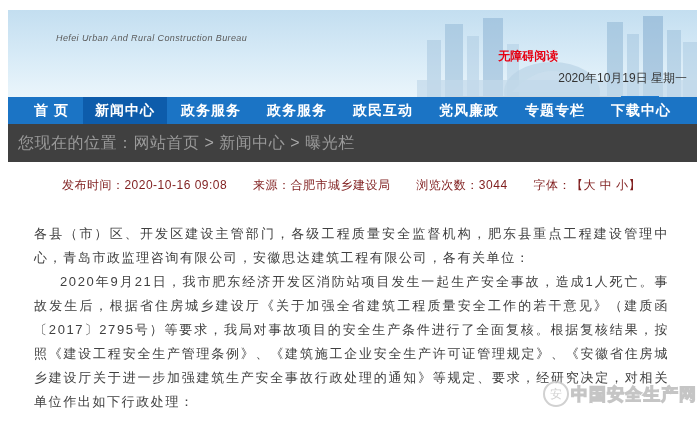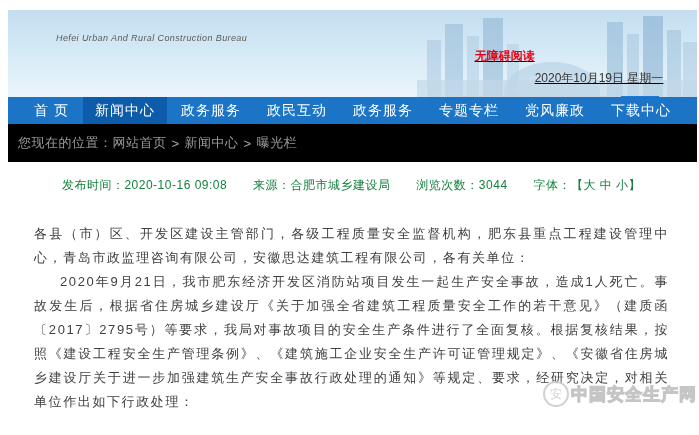--- a/index.html
+++ b/index.html
@@ -13,62 +13,62 @@
     position:relative; margin:0 2px 0 8px; height:87px;
     background:linear-gradient(180deg,#c3def0 0%,#d8ebf7 55%,#eaf5fb 100%);
     overflow:hidden;
   }
   .cityscape { position:absolute; right:0; bottom:0; width:420px; height:87px; }
   .logo-block { position:absolute; left:48px; top:20px; }
   .logo-cn { font-size:27px; font-weight:bold; color:#c8000a; letter-spacing:3px;
              text-shadow:1px 1px 0 rgba(255,255,255,.6); }
   .logo-en { margin-top:3px; font-size:9px; color:#5a5a5a; letter-spacing:.4px;font-style:italic; }
   .header-right { position:absolute; right:10px; top:16px; width:236px; }
-  .header-row1 { display:flex; justify-content:center; align-items:center;text-decoration:underline; }
+  .header-row1 { display:flex; justify-content:flex-end; align-items:center; }
   .accessible-link { font-size:12px; font-weight:bold; color:#e60012; text-decoration:none; cursor:pointer; }
   .header-date { font-size:12px; color:#333;margin-top:44px; }
   .search-row { margin-top:9px; display:flex; }
   .search-input {
     width:170px; height:26px; border:1px solid #c9d6e0; border-right:none; background:#fff;
     font-size:15px; color:#333; padding:0 8px; outline:none;
   }
   .search-input::placeholder { color:#aab4bc; }
   .search-btn {
     width:38px; height:26px; background:#1c7ad0; border:none; cursor:pointer;
     display:flex; align-items:center; justify-content:center;
   }
 
   
   .main-nav {
     margin:0 2px 0 8px; height:27px; background:#1b74c5;
     display:flex; align-items:stretch; justify-content:space-between; padding:0 14px;
   }
   .nav-item {
     display:flex; align-items:center; padding:0 12px; color:#fff; font-size:14px;
-    font-weight:normal; text-decoration:none; cursor:pointer; letter-spacing:1px; white-space:nowrap;
+    font-weight:bold; text-decoration:none; cursor:pointer; letter-spacing:1px; white-space:nowrap;
   }
   .nav-item.active { background:#0d5cab; }
 
   
   .breadcrumb-bar {
-    margin:0 2px 0 8px; height:38px; background:#000000;
+    margin:0 2px 0 8px; height:38px; background:#404040;
     display:flex; align-items:center; padding-left:10px;
-    font-size:13px; color:#999; letter-spacing:.5px;
+    font-size:16px; color:#999; letter-spacing:.5px;
   }
   .breadcrumb-bar a { color:#999; text-decoration:none; cursor:pointer; }
   .crumb-sep { margin:0 5px; color:#aaa; }
 
   
   .article { position:relative; padding:0 30px 0 34px; }
   .article-title {
     margin-top:31px; text-align:center; font-size:17px; font-weight:bold; color:#333;
     letter-spacing:1px;
   }
   .article-meta {
-    margin-top:15px; text-align:center; font-size:12px; color:#15803d; letter-spacing:.5px;
+    margin-top:15px; text-align:center; font-size:12px; color:#7f1d1d; letter-spacing:.5px;
   }
   .article-meta span { margin:0 11px; }
   .font-size-control { cursor:pointer; }
   .article-body { margin-top:28px; font-size:13px; color:#404040; line-height:24px;
     text-align:justify; letter-spacing:1.6px; }
   .article-body p { margin:0; }
   .article-body p.indent { text-indent:2em; }
 
   
   .watermark {
@@ -129,24 +129,24 @@
           </span>
         </button>
       </div>
     </div>
   </header>
 
   <nav class="main-nav">
     <a class="nav-item">首 页</a>
     <a class="nav-item active">新闻中心</a>
     <a class="nav-item">政务服务</a>
+    <a class="nav-item">政务服务</a>
     <a class="nav-item">政民互动</a>
-    <a class="nav-item">政务服务</a>
+    <a class="nav-item">党风廉政</a>
     <a class="nav-item">专题专栏</a>
-    <a class="nav-item">党风廉政</a>
     <a class="nav-item">下载中心</a>
   </nav>
 
   <div class="breadcrumb-bar">
     <span>您现在的位置：</span>
     <a>网站首页</a>
     <span class="crumb-sep">&gt;</span>
     <a>新闻中心</a>
     <span class="crumb-sep">&gt;</span>
     <span>曝光栏</span>

